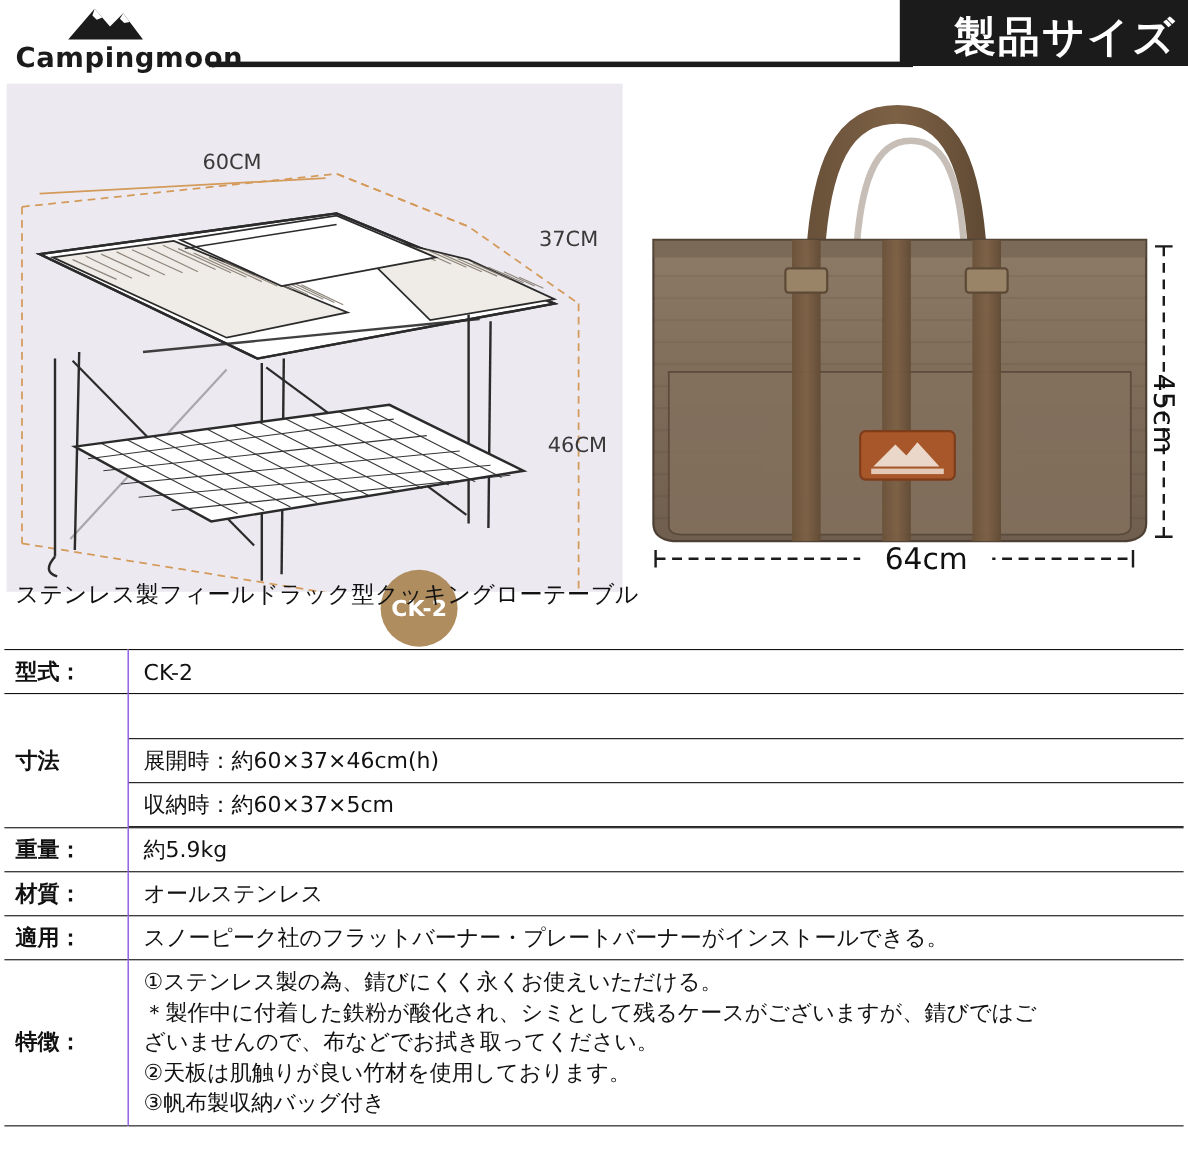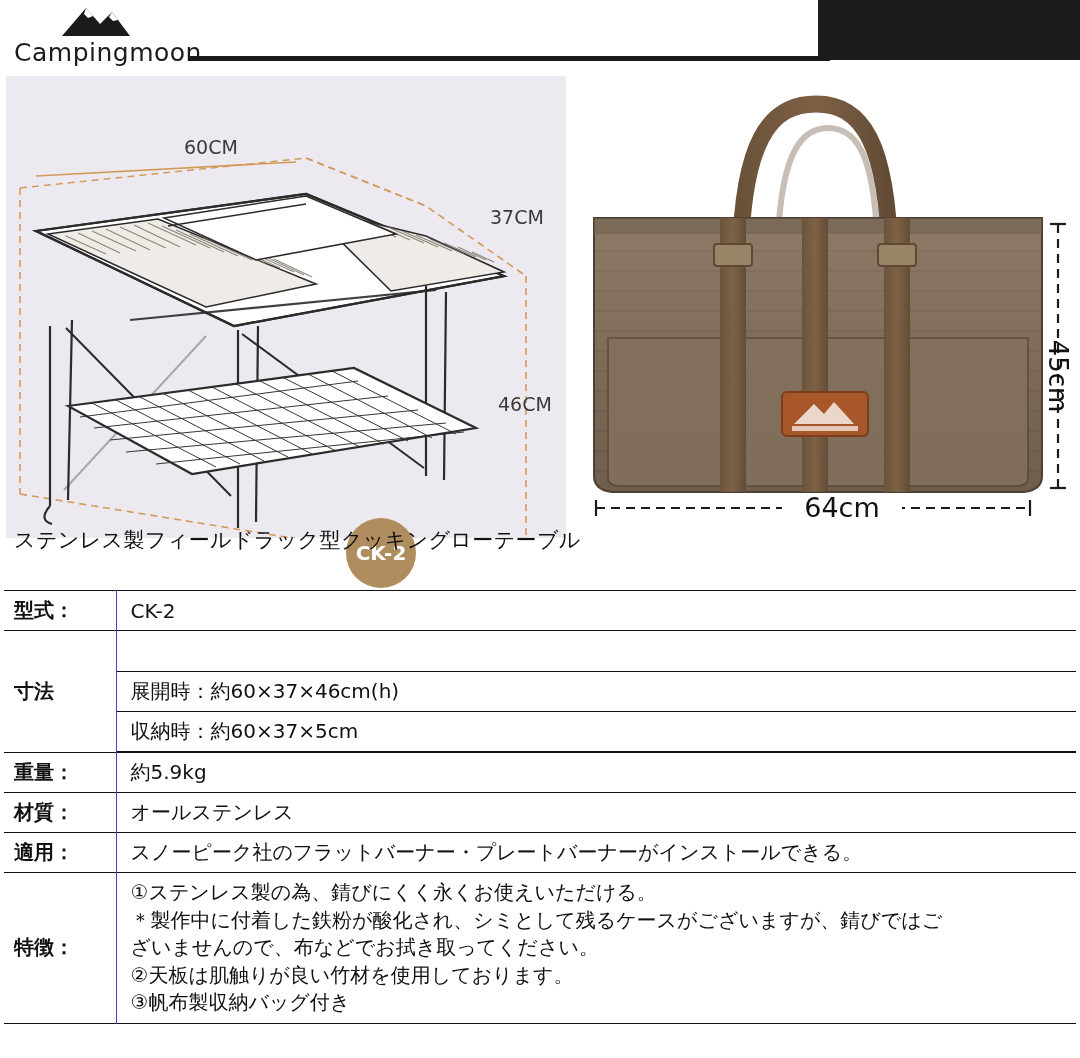--- a/index.html
+++ b/index.html
@@ -29,21 +29,21 @@
   }
   .brand-mark {
     position: absolute;
     left: 52px; top: 2px;
     width: 96px; height: 34px;
   }
   .brand-name {
     position: absolute;
     left: 6px; top: 36px;
     font-size: 25px;
-    font-weight: normal;
+    font-weight: bold;
     letter-spacing: 0.5px;
     color: #1b1b1b;
     font-family: "DejaVu Sans", sans-serif;
   }
   .brand-rule {
     position: absolute;
     left: 190px; top: 56px;
     width: 640px; height: 5px;
     background: #1b1b1b;
   }
@@ -148,20 +148,21 @@
     <div class="brand">
       <svg class="brand-mark" viewBox="0 0 96 34">
         <path d="M2 32 L26 4 L40 20 L52 8 L70 32 Z" fill="#1b1b1b"></path>
         <path d="M26 4 L33 12 L28 14 L24 10 Z" fill="#ffffff"></path>
         <path d="M52 8 L58 16 L53 17 L49 13 Z" fill="#ffffff"></path>
       </svg>
       <div class="brand-name">Campingmoon</div>
     </div>
     <div class="brand-rule"></div>
     <div class="title-band"></div>
+    <div class="title-band-text">製品サイズ</div>
   </div>
 
   <div class="figures">
 
     <div class="fig-table">
       <svg viewBox="0 0 560 462" width="560" height="462">
 
         <g stroke="#d49a5a" stroke-width="1.6" fill="none" stroke-dasharray="7 5">
           <path d="M14 112 L300 82 L420 130 L520 200"></path>
           <path d="M14 112 L14 418"></path>

